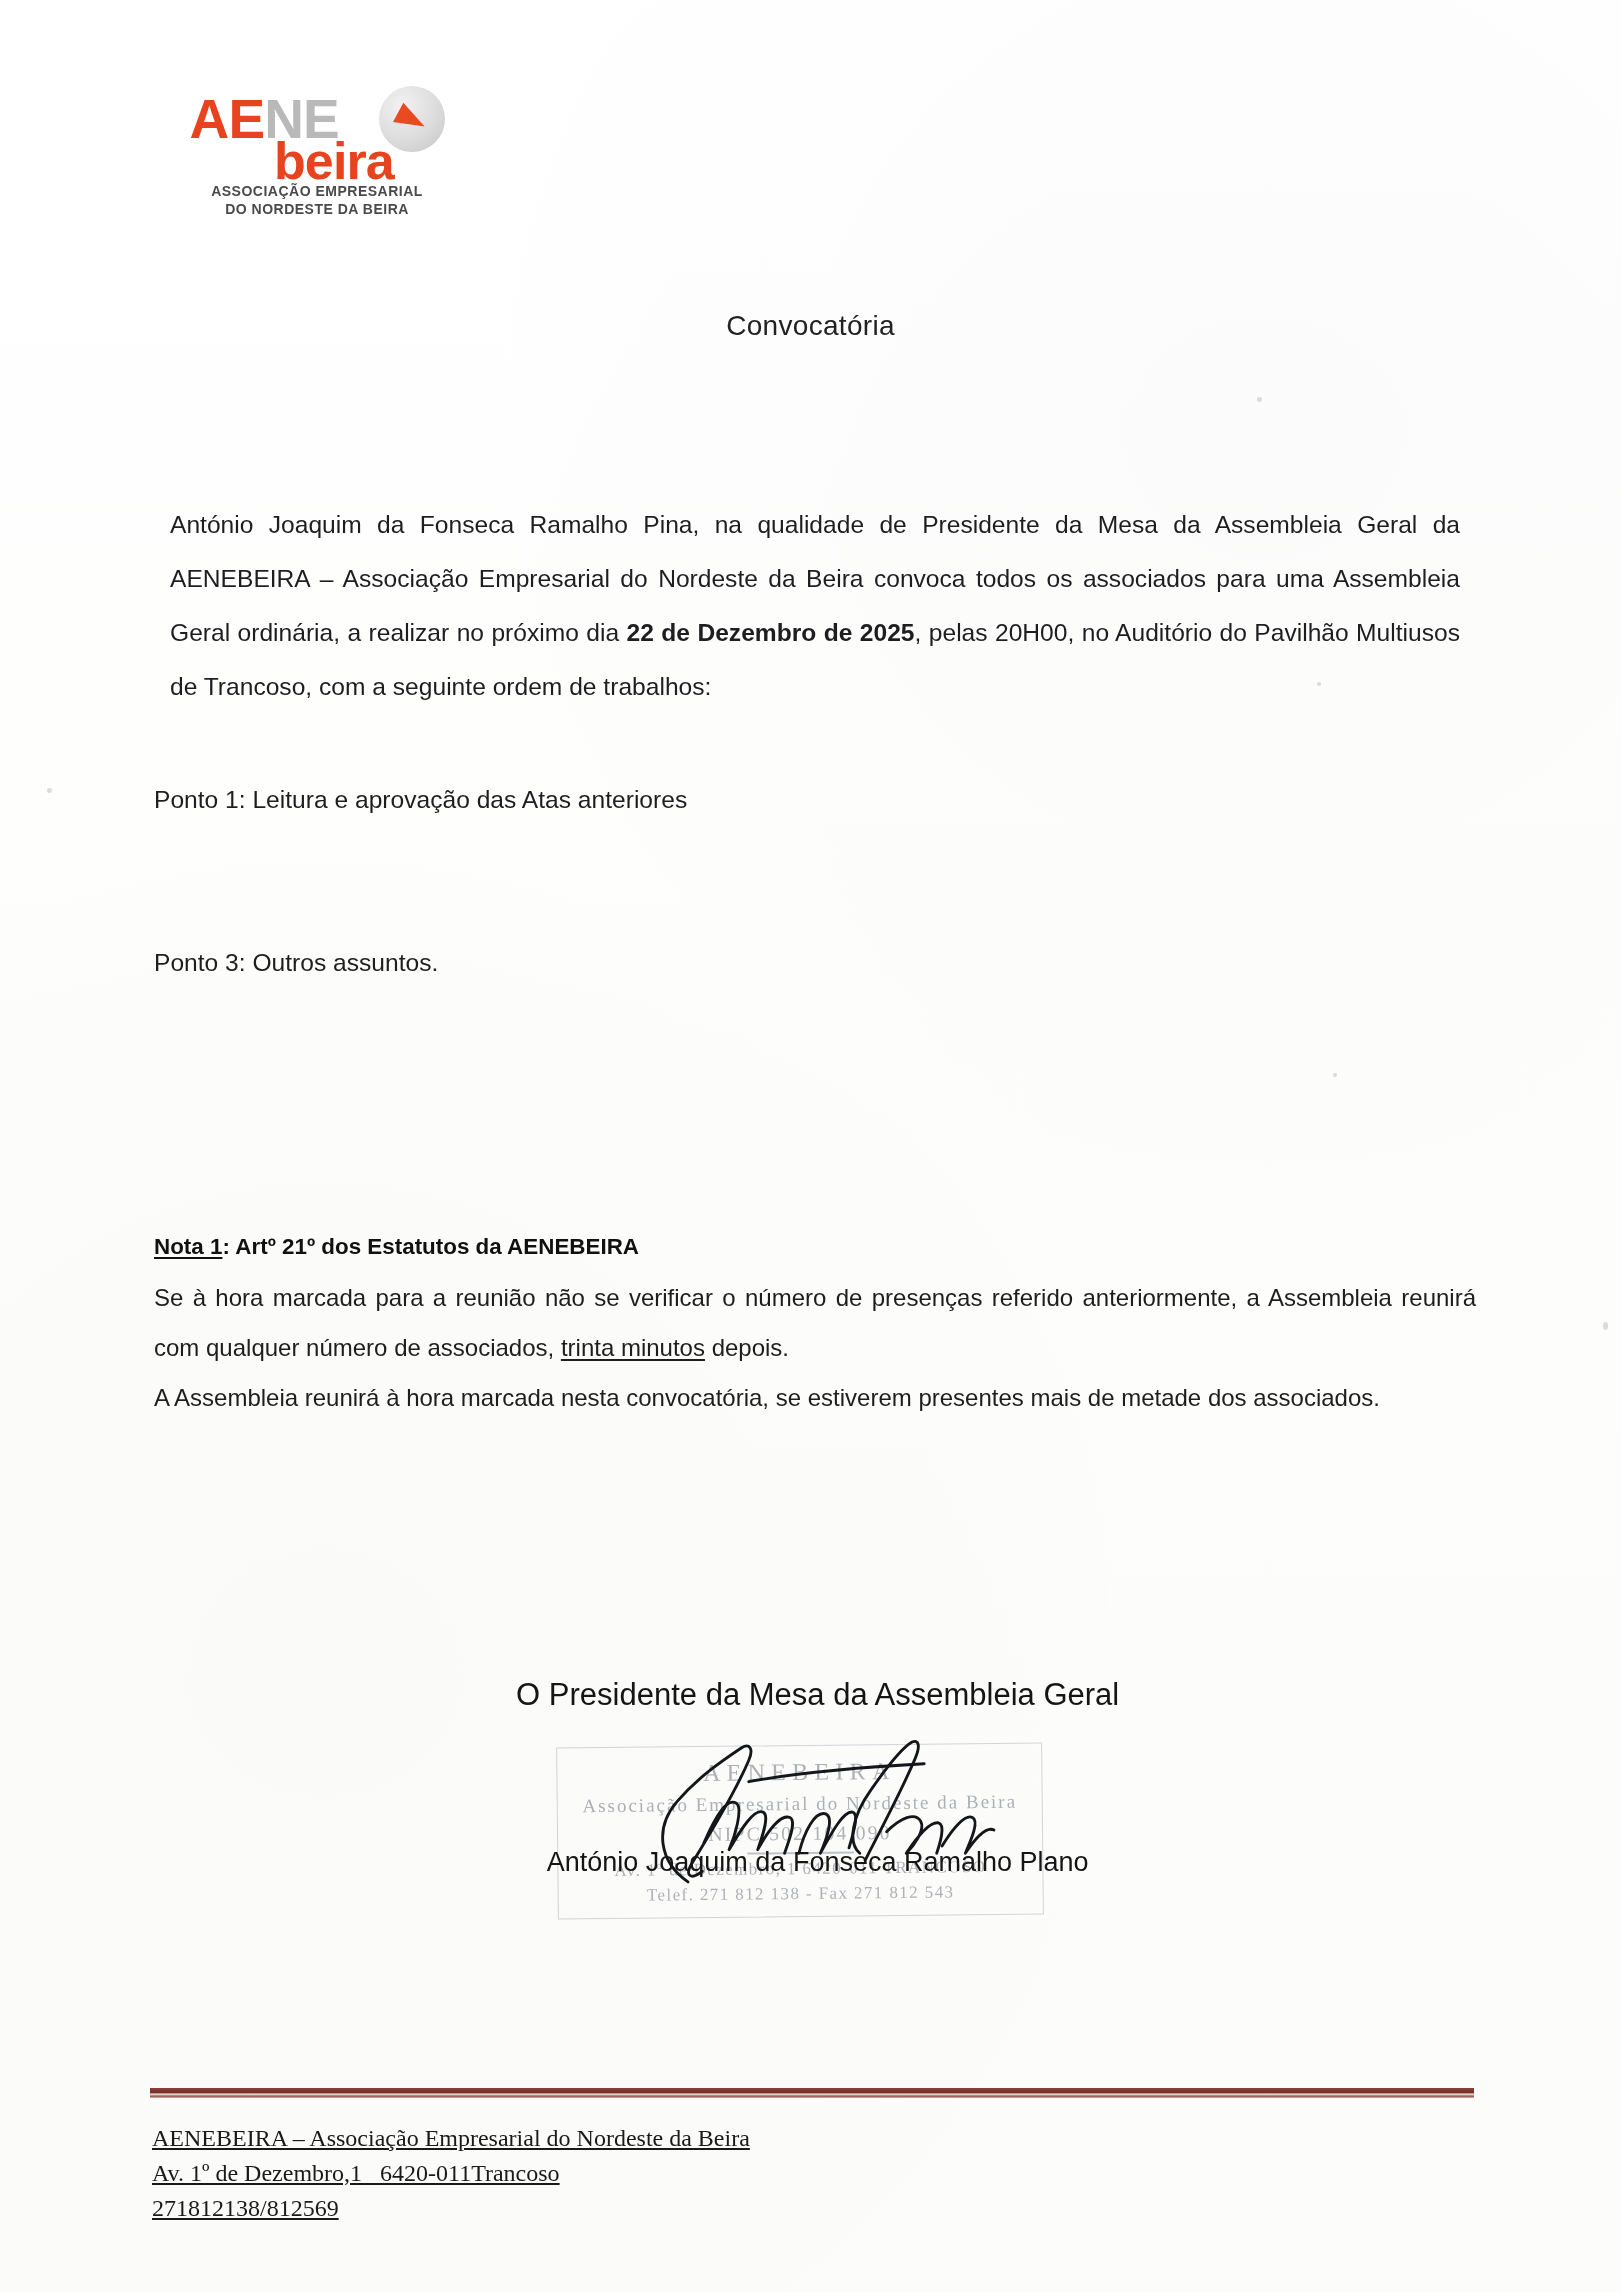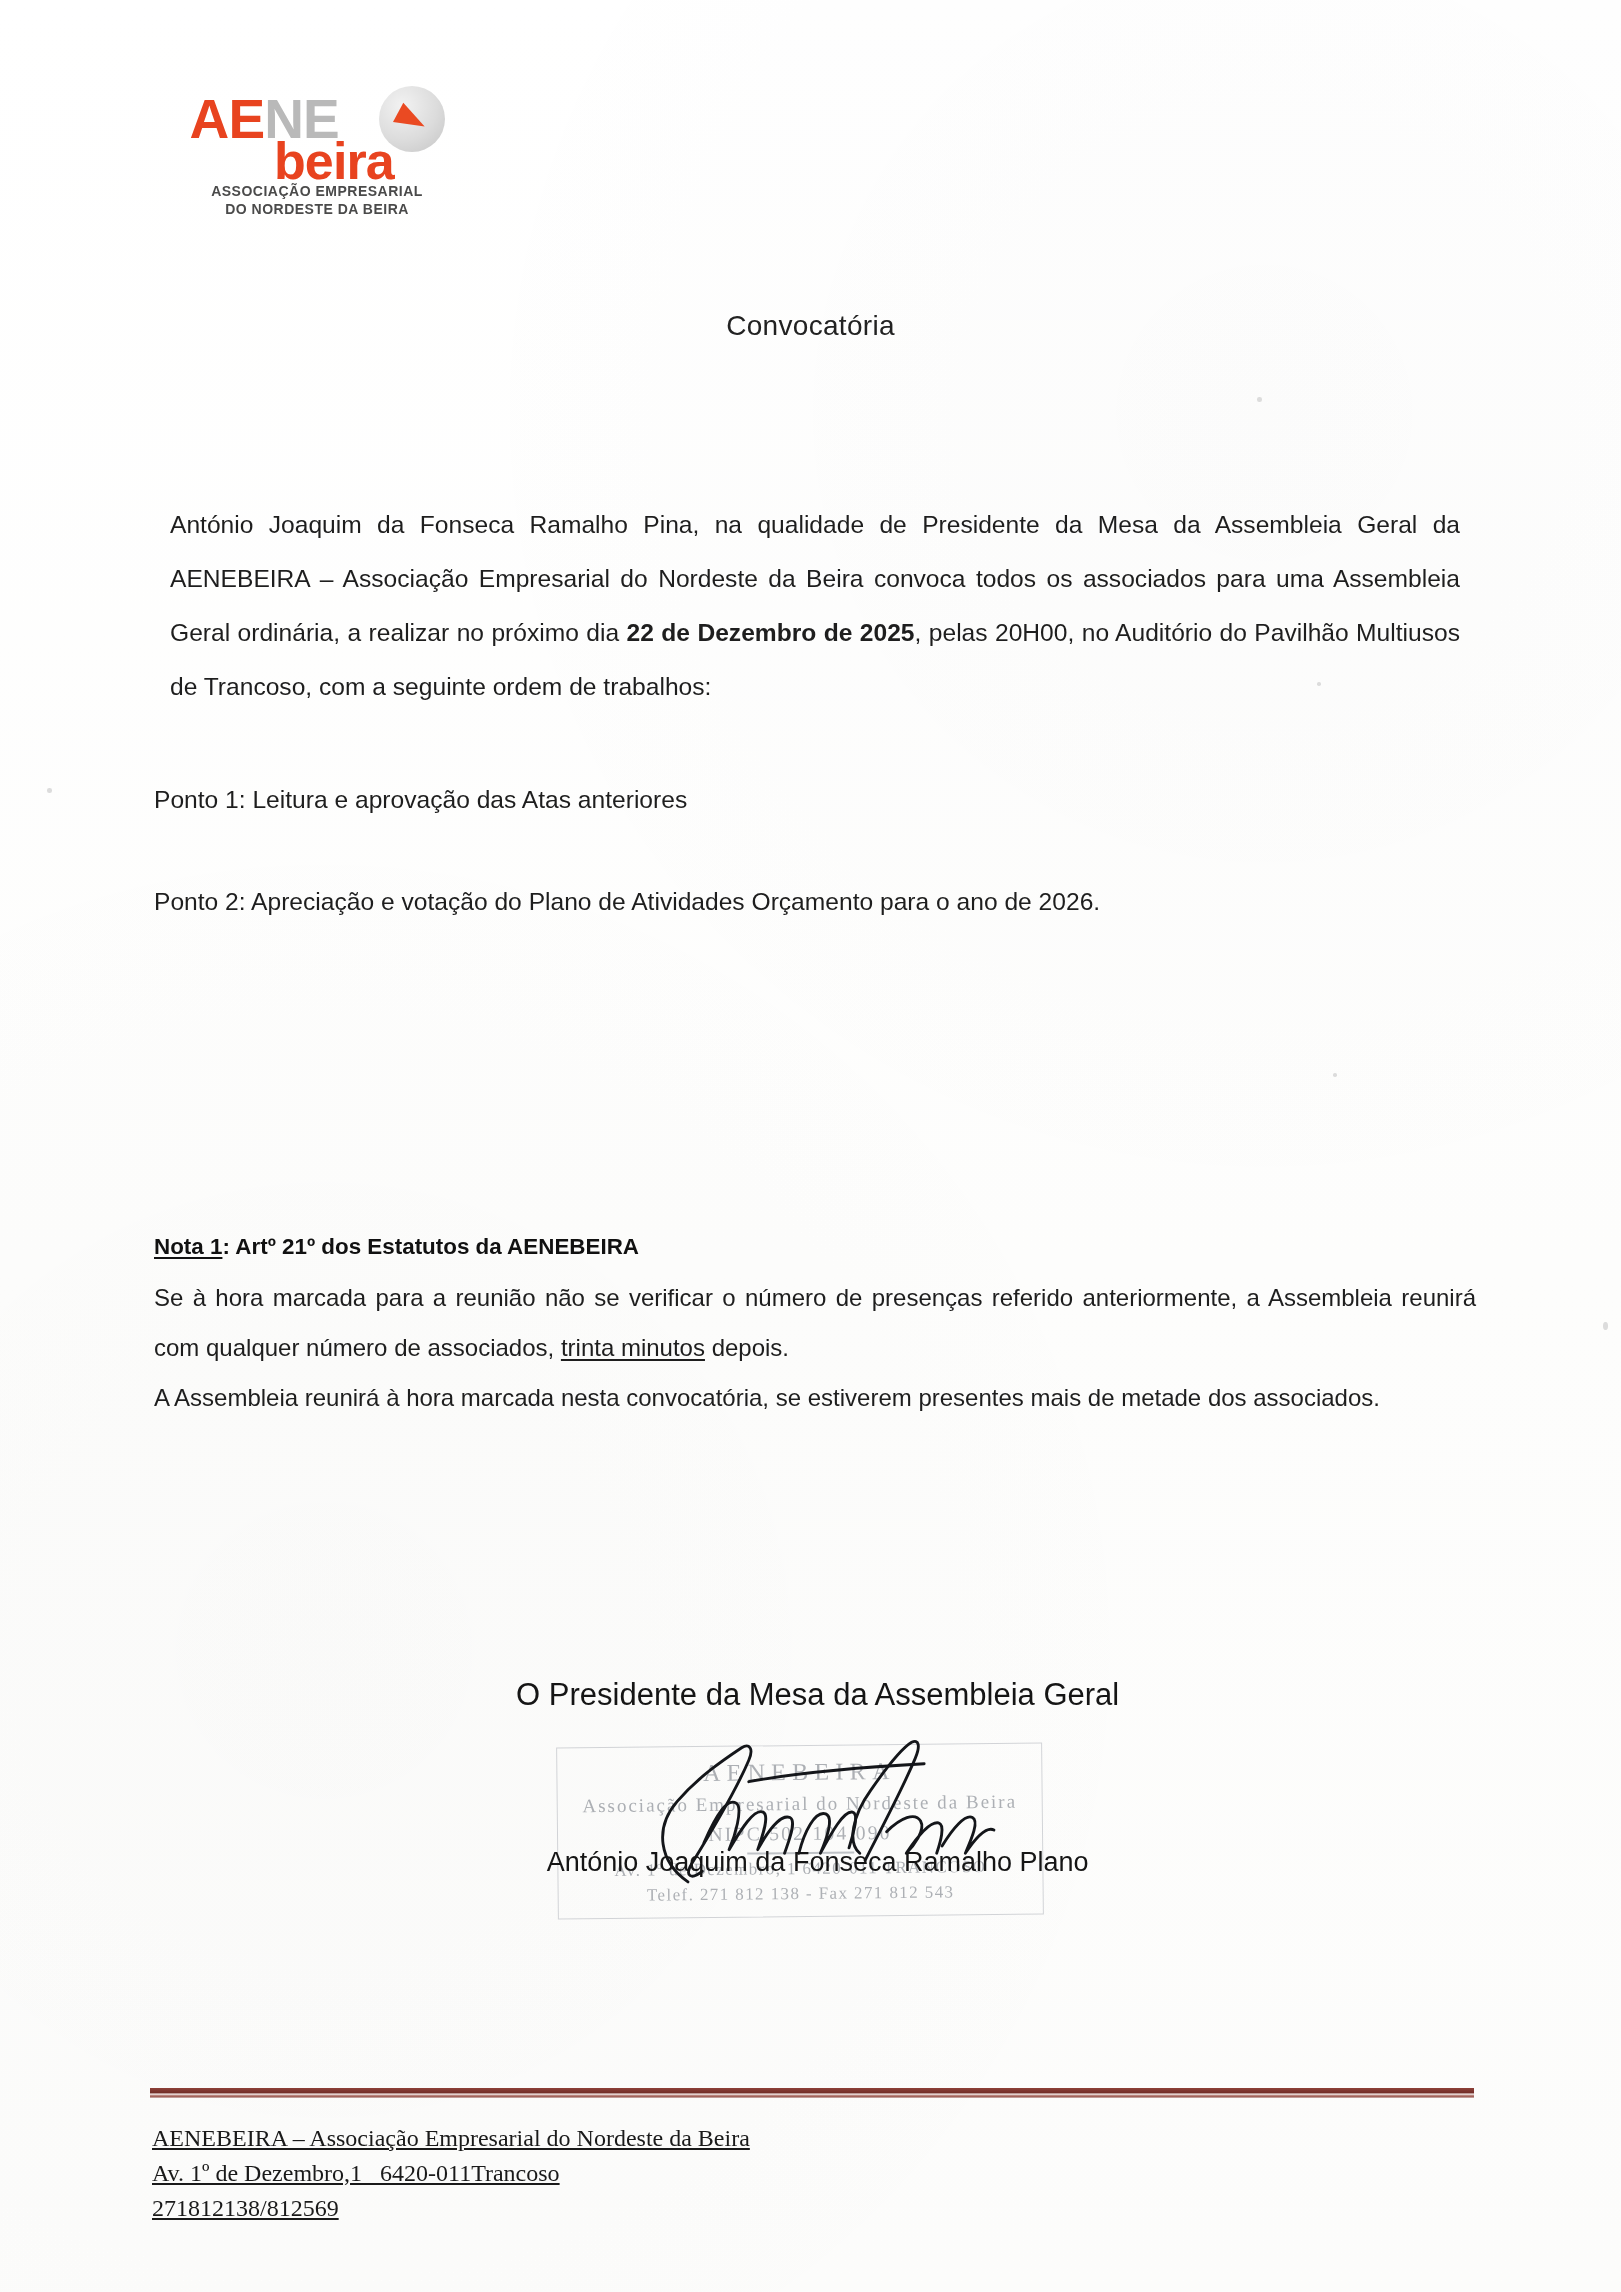--- a/index.html
+++ b/index.html
@@ -287,23 +287,23 @@
 
   <div class="doc-title">Convocatória</div>
 
   <div class="content">
     <p class="para"><span>António Joaquim da Fonseca Ramalho Pina, na qualidade de Presidente da Mesa da Assembleia Geral da AENEBEIRA – Associação Empresarial do Nordeste da Beira convoca todos os associados para uma Assembleia Geral ordinária, a realizar no próximo dia </span><b>22 de Dezembro de 2025</b><span>, pelas 20H00, no Auditório do Pavilhão Multiusos de Trancoso, com a seguinte ordem de trabalhos:</span></p>
 
     <div class="gap-1"></div>
     <p class="ponto">Ponto 1: Leitura e aprovação das Atas anteriores</p>
 
     <div class="gap-2"></div>
-    <p class="ponto">Ponto 2:  Apreciação e votação do Plano de Atividades Orçamento para o ano de 2026.</p>
 
     <div class="gap-3"></div>
+    <p class="ponto">Ponto 3: Outros assuntos.</p>
   </div>
 
   <div class="note-block">
     <p class="note-head"><u>Nota 1</u><span>: </span><span>Artº 21º dos Estatutos da AENEBEIRA</span></p>
     <p class="note-para second"><span>Se à hora marcada para a reunião não se verificar o número de presenças referido anteriormente, a Assembleia reunirá com qualquer número de associados, </span><u>trinta minutos</u><span> depois.</span></p>
     <p class="note-para"> A Assembleia reunirá à hora marcada nesta convocatória, se estiverem presentes mais de metade dos associados.</p>
   </div>
 
   <div class="sig-role">O Presidente da Mesa da Assembleia Geral</div>
 

